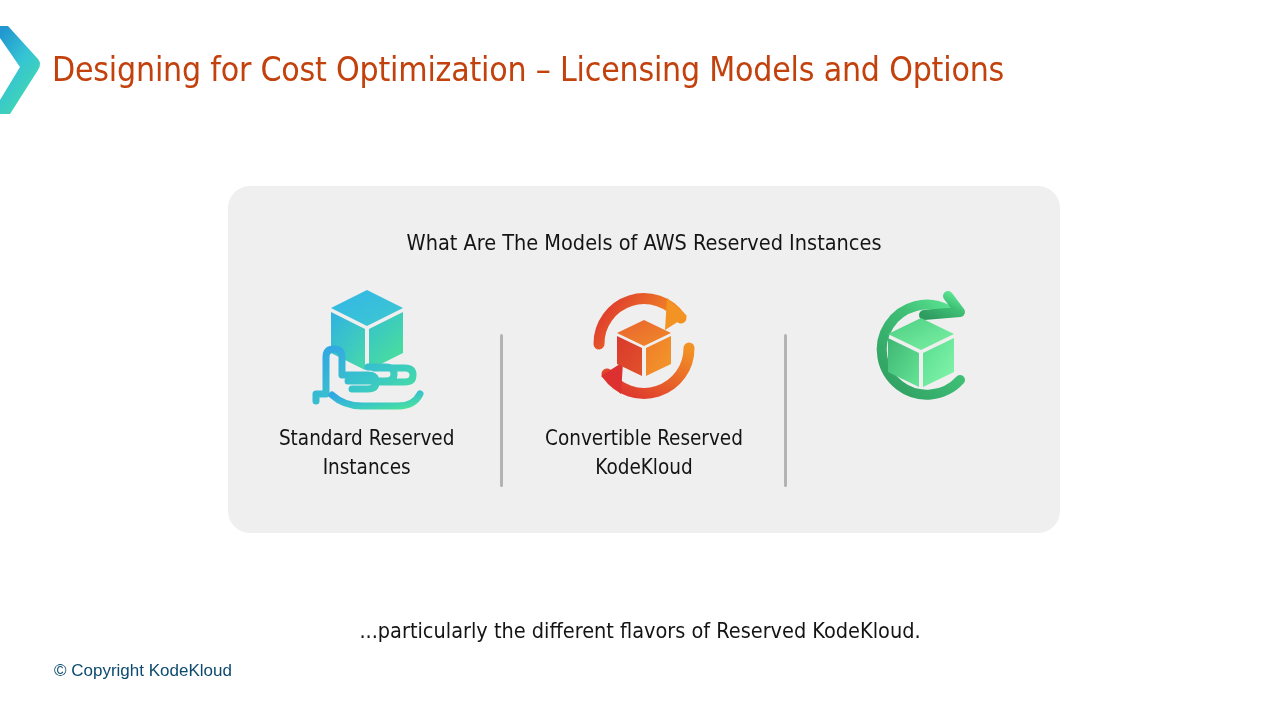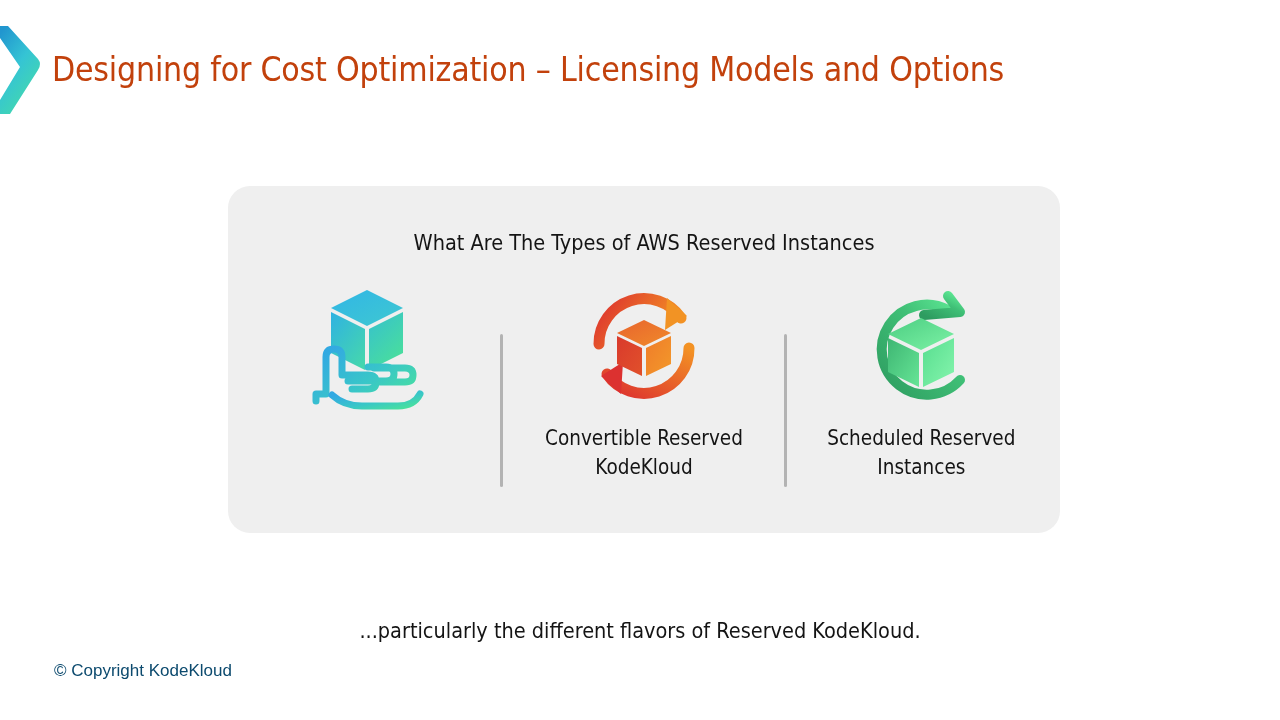--- a/index.html
+++ b/index.html
@@ -144,21 +144,21 @@
       </linearGradient>
     </defs>
     <path d="M0 0 L8 0 L38 33 Q42 38 38 44 L10 88 L0 88 L0 74 L20 41 L0 12 Z" fill="url(#gChevron)"></path>
   </svg>
 
   <div id="slide-title">Designing for Cost Optimization – Licensing Models and Options</div>
 </div>
 
 <div id="types-card">
 
-  <div id="card-heading">What Are The Types of AWS Reserved Instances</div>
+  <div id="card-heading">What Are The Models of AWS Reserved Instances</div>
 
   <div id="columns">
 
     <div class="type-column">
       <svg class="type-icon" viewBox="0 0 130 128">
         <defs>
           <linearGradient id="c1top" x1="0" y1="0" x2="1" y2="1">
             <stop offset="0%" stop-color="#31b6e6"></stop>
             <stop offset="100%" stop-color="#3fc8d0"></stop>
           </linearGradient>
@@ -180,20 +180,21 @@
         <path d="M65 8 L101 26 L65 44 L29 26 Z" fill="url(#c1top)"></path>
         <path d="M29 30 L63 47 L63 88 L29 71 Z" fill="url(#c1left)"></path>
         <path d="M101 30 L67 47 L67 88 L101 71 Z" fill="url(#c1right)"></path>
 
         <path d="M14 119 L14 112 L24 112 L24 75 Q24 67 32 67 Q40 67 40 75 L40 93
                  L66 93 Q74 93 74 100 Q74 107 66 107 L50 107
                  L50 107 M46 99 L84 99 Q92 99 92 92 Q92 85 84 85 L66 85
                  M72 86 L103 86 Q111 86 111 93 Q111 100 103 100 L74 100" fill="none" stroke="url(#c1hand)" stroke-width="7" stroke-linecap="round" stroke-linejoin="round"></path>
         <path d="M30 113 Q42 124 60 124 L96 124 Q112 124 118 112" fill="none" stroke="url(#c1hand)" stroke-width="7" stroke-linecap="round" stroke-linejoin="round"></path>
       </svg>
+      <div class="type-label">Standard Reserved Instances</div>
     </div>
 
     <div class="type-column">
       <svg class="type-icon" viewBox="0 0 130 128">
         <defs>
           <linearGradient id="c2arrowA" x1="0" y1="0" x2="1" y2="0.4">
             <stop offset="0%" stop-color="#dc2f2f"></stop>
             <stop offset="100%" stop-color="#f39224"></stop>
           </linearGradient>
           <linearGradient id="c2arrowB" x1="1" y1="0" x2="0" y2="1">
@@ -249,21 +250,20 @@
           </linearGradient>
         </defs>
 
         <path d="M104 98 A45 45 0 1 1 92 28" fill="none" stroke="url(#c3arrow)" stroke-width="10" stroke-linecap="round"></path>
         <path d="M68 33 L104 30 L92 14" fill="none" stroke="url(#c3arrow)" stroke-width="10" stroke-linecap="round" stroke-linejoin="round"></path>
 
         <path d="M65 36 L98 52 L65 68 L32 52 Z" fill="url(#c3top)"></path>
         <path d="M32 56 L63 71 L63 105 L32 90 Z" fill="url(#c3left)"></path>
         <path d="M98 56 L67 71 L67 105 L98 90 Z" fill="url(#c3right)"></path>
       </svg>
-      <div class="type-label">Scheduled Reserved Instances</div>
     </div>
 
     <div id="divider-1" class="col-divider"></div>
     <div id="divider-2" class="col-divider"></div>
   </div>
 </div>
 
 <div id="slide-caption">...particularly the different flavors of Reserved KodeKloud.</div>
 
 <div id="copyright">© Copyright KodeKloud</div>

